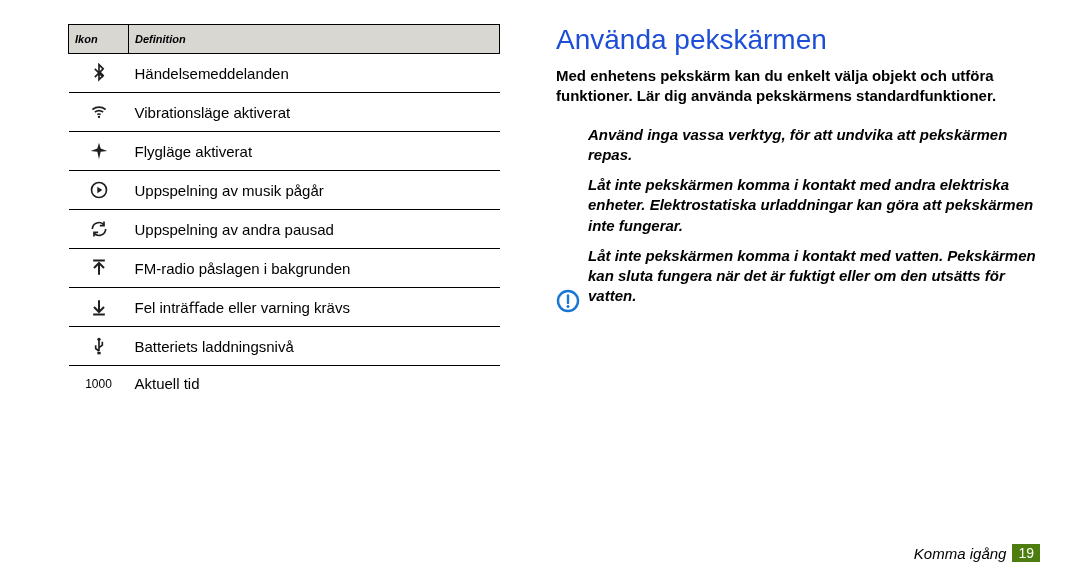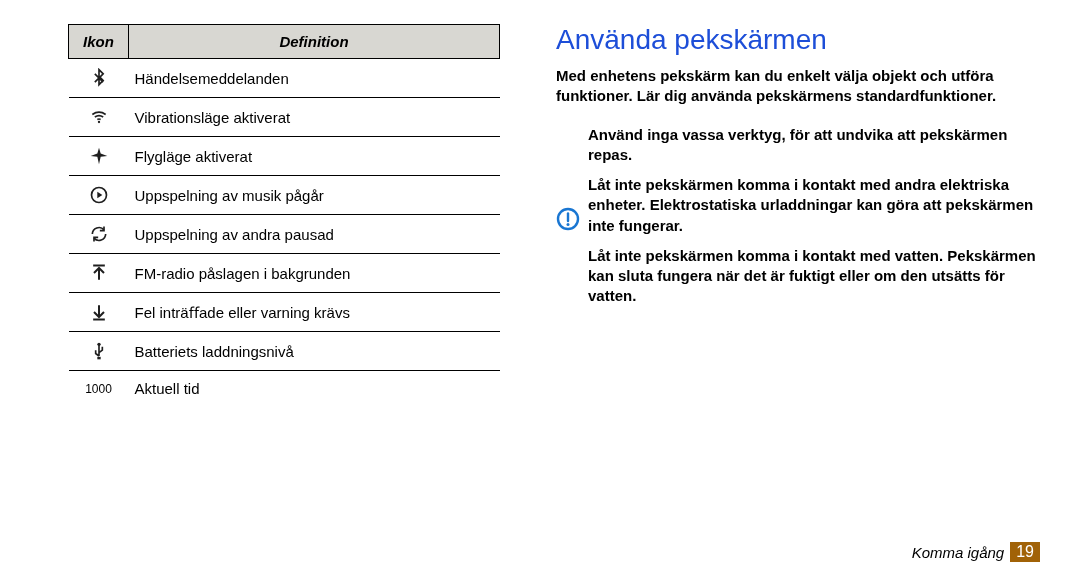--- a/index.html
+++ b/index.html
@@ -2,36 +2,36 @@
 <html><head>
   <meta charset="utf-8">
   <style>
     * { margin:0; padding:0; box-sizing:border-box; }
     body { width:1080px; height:586px; font-family:Arial,Helvetica,sans-serif; background:#fff; color:#000; }
     .page { display:flex; padding:24px 40px 10px 68px; height:100%; position:relative; }
     .col { display:flex; flex-direction:column; }
     .col-left { width:460px; padding-right:28px; }
     .col-right { flex:1; padding-left:28px; }
     table { width:100%; border-collapse:collapse; font-size:15px; }
-    th { text-align:center; font-weight:700; font-size:15px; padding:8px 6px; font-style:italic; }
+    th { text-align:left; font-weight:700; font-size:11px; padding:8px 6px; font-style:italic; }
     thead tr { background:#d8d7d2; }
     thead th { border:1px solid #000; }
     tbody td { border-bottom:1px solid #000; padding:9px 6px; font-weight:400; vertical-align:middle; }
     tbody tr:last-child td { border-bottom:none; }
     td.icon { width:60px; text-align:center; }
     td.icon svg { width:20px; height:20px; display:block; margin:0 auto; }
     td.time { font-size:12px; font-weight:400; text-align:center; }
     h2 { color:#1d4ed8; font-weight:400; font-size:28px; margin-bottom:10px; }
     .intro { font-weight:700; font-size:15px; line-height:1.35; margin-bottom:18px; }
-    .warn-block { display:flex; align-items:center; }
+    .warn-block { display:flex; align-items:flex-end;font-style:italic; }
     .warn-icon { flex:0 0 32px; }
     .warn-icon svg { width:24px; height:24px; }
     .warn-list p { font-weight:700; font-size:15px; line-height:1.35; margin-bottom:10px; }
     .footer { position:absolute; right:40px; bottom:24px; display:flex; align-items:center; font-style:italic; font-size:15px; }
-    .footer .pg { background:#a16207; color:#fff; font-style:normal; padding:1px 6px; margin-left:6px; font-size:16px; }
+    .footer .pg { background:#4d7c0f; color:#fff; font-style:normal; padding:1px 6px; margin-left:6px; font-size:14px; }
   </style>
 </head>
 <body>
 
 <div class="page">
   <div class="col col-left">
     <table>
       <thead>
         <tr>
           <th>Ikon</th>

